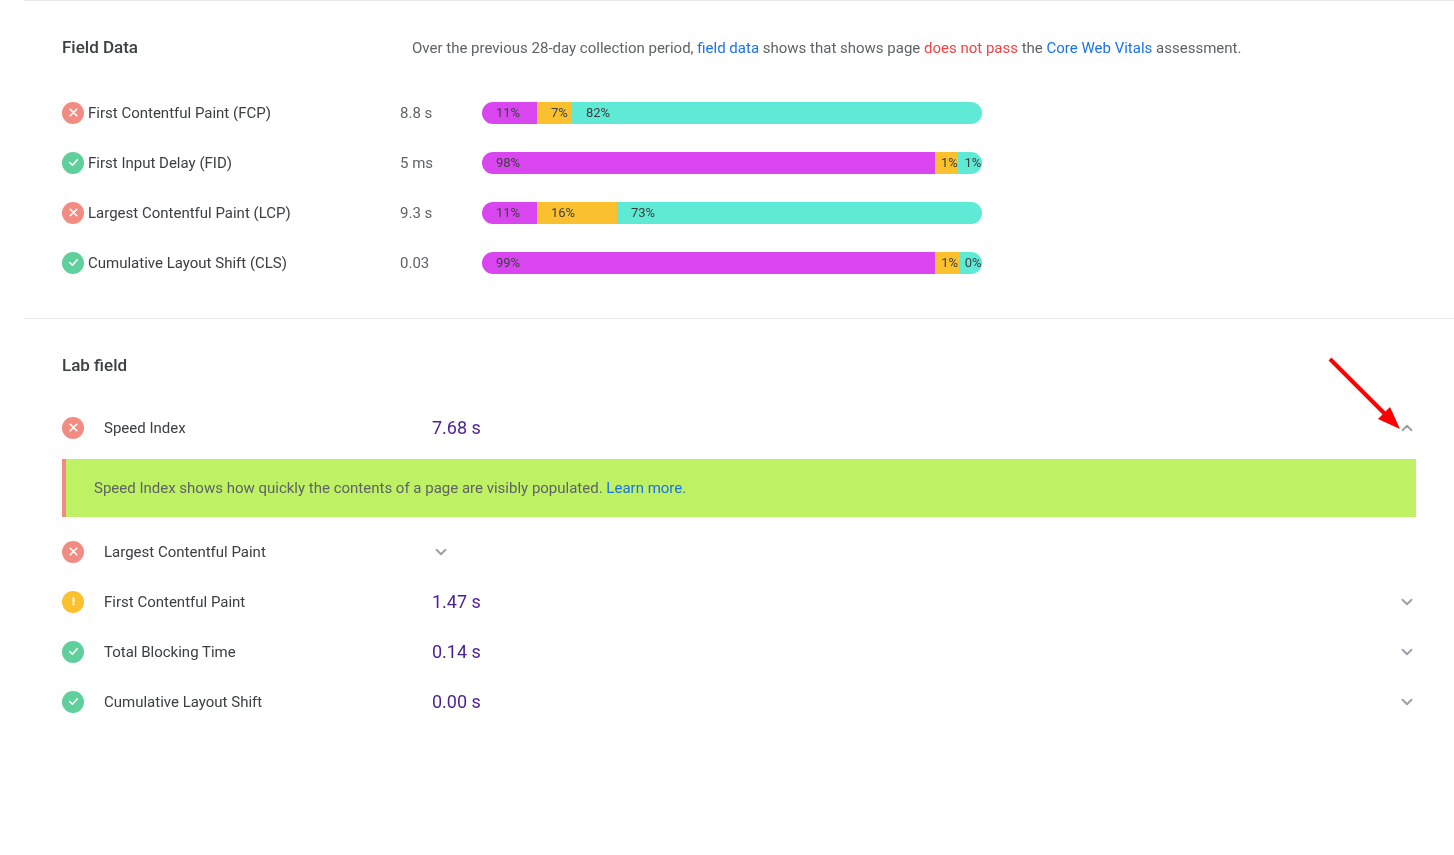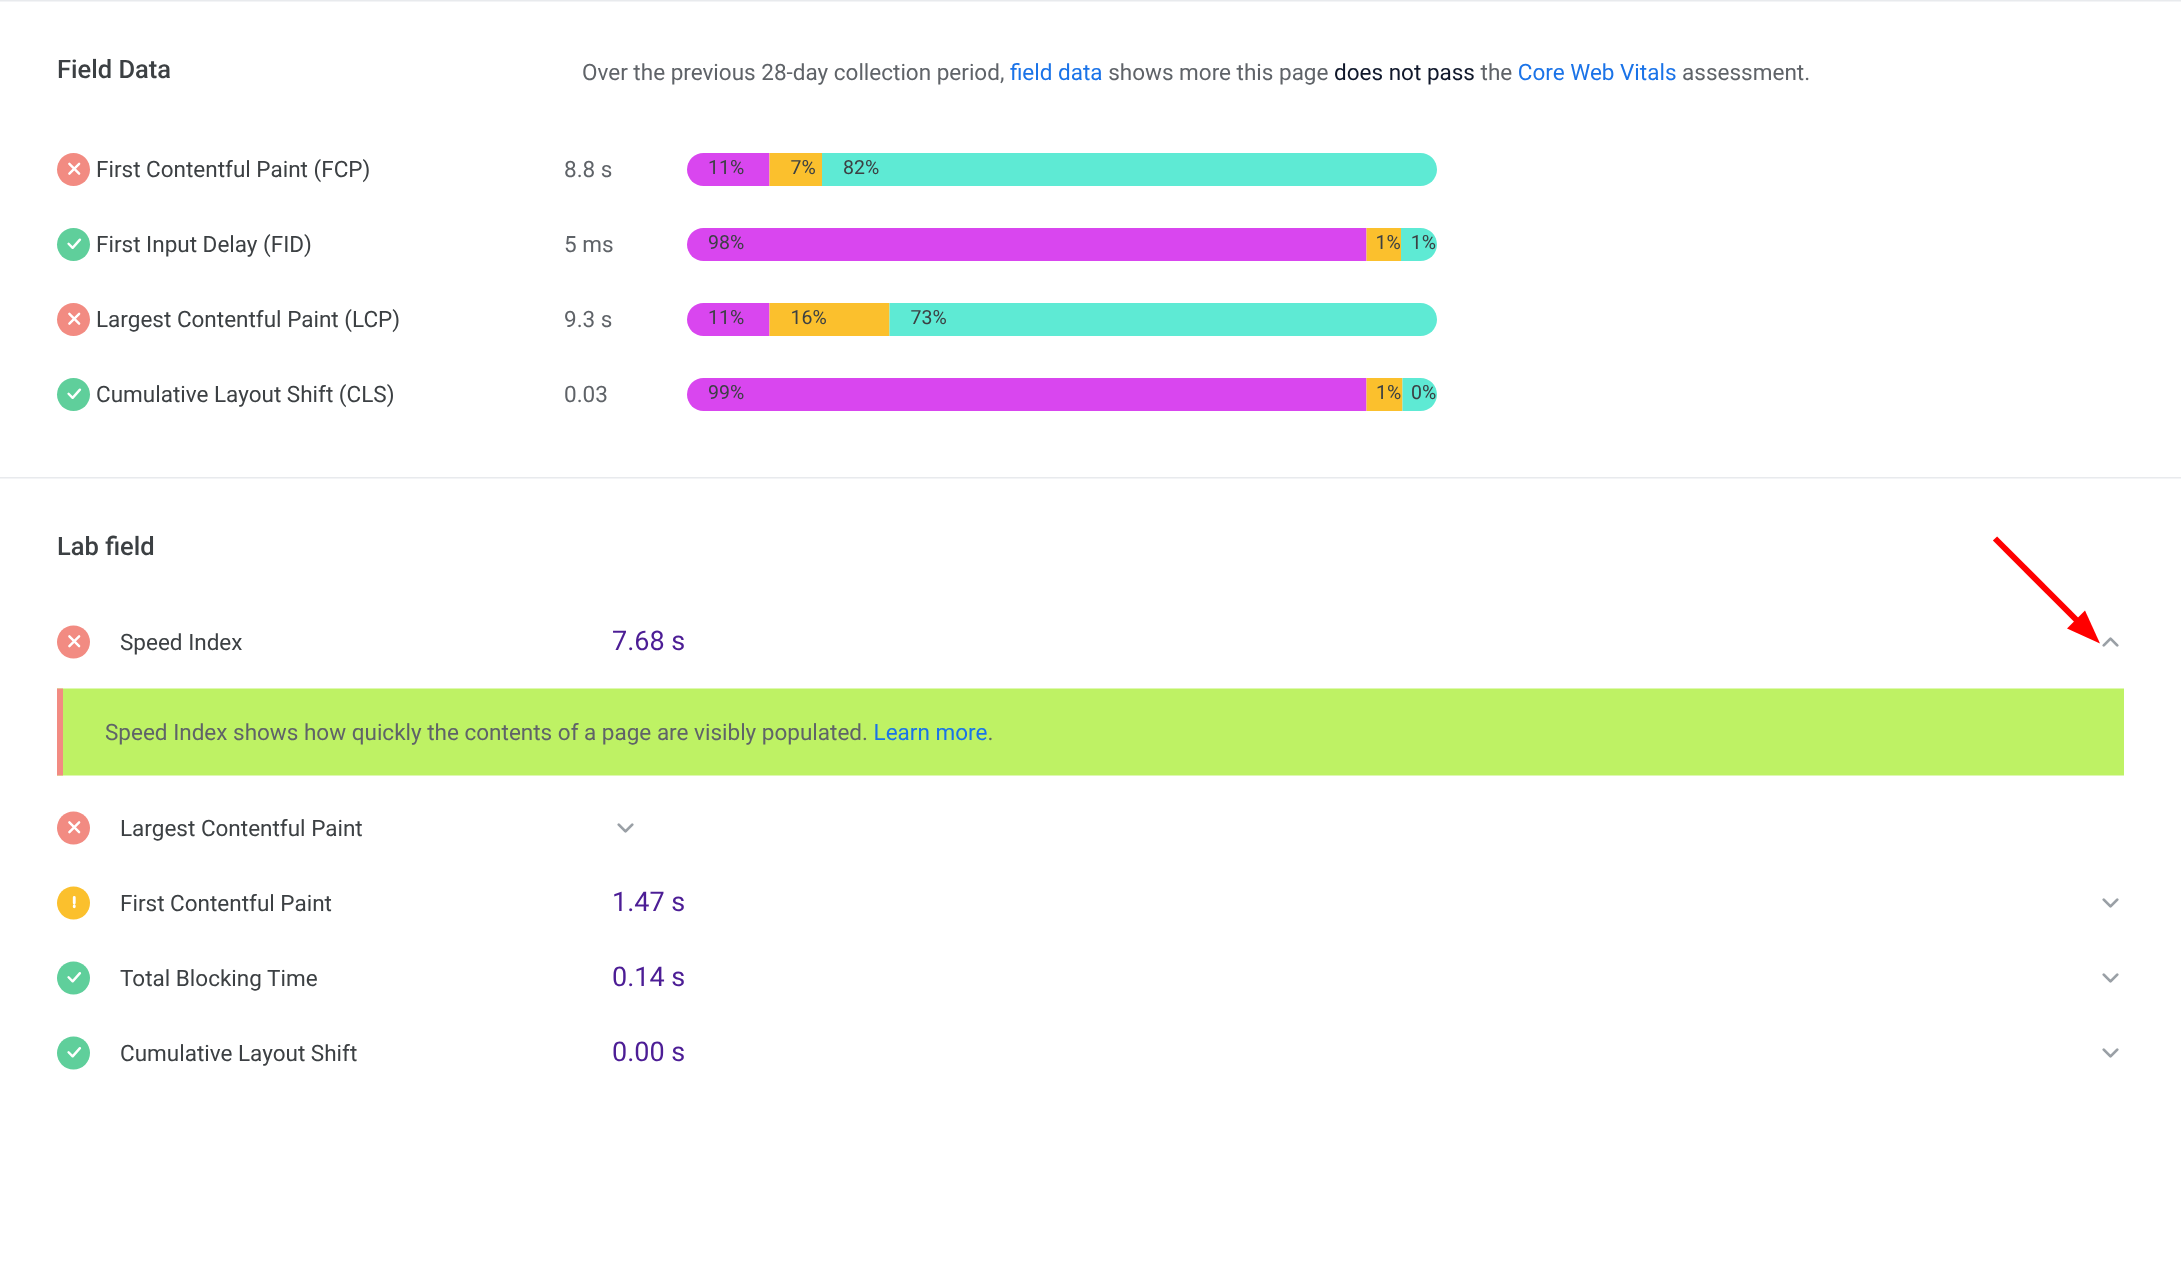--- a/index.html
+++ b/index.html
@@ -8,20 +8,21 @@
       padding: 0;
     }
     body {
       font-family: -apple-system, BlinkMacSystemFont, "Segoe UI", Roboto, sans-serif;
       background: #ffffff;
       color: #3c4043;
       font-size: 15px;
     }
     .container {
       padding: 0;
+      margin-left: 24px;
     }
     .section {
       padding: 36px 38px 30px 38px;
       border-top: 1px solid #e8eaed;
     }
     .section-header {
       display: flex;
       align-items: flex-start;
       margin-bottom: 28px;
       gap: 30px;
@@ -35,21 +36,21 @@
     .section-desc {
       font-size: 15px;
       color: #5f6368;
       line-height: 1.5;
     }
     .section-desc a {
       color: #1a73e8;
       text-decoration: none;
     }
     .section-desc .fail {
-      color: #0f172a;
+      color: #ef4444;
     }
     .metric-row {
       display: flex;
       align-items: center;
       padding: 14px 0;
       gap: 4px;
     }
     .status-icon {
       width: 22px;
       height: 22px;
@@ -157,21 +158,21 @@
   </style>
 </head>
 <body>
 
 <div class="container">
 
   <div class="section" style="position:relative;">
     <div class="section-header">
       <div class="section-title">Field Data</div>
       <div class="section-desc">
-        <span>Over the previous 28-day collection period, </span><a href="#">field data</a><span> shows more this page </span><span class="fail">does not pass</span><span> the </span><a href="#">Core Web Vitals</a><span> assessment.</span>
+        <span>Over the previous 28-day collection period, </span><a href="#">field data</a><span> shows that shows page </span><span class="fail">does not pass</span><span> the </span><a href="#">Core Web Vitals</a><span> assessment.</span>
       </div>
     </div>
     <div id="field-metrics">
         <div class="metric-row">
           <div class="status-icon status-fail">
             <svg viewBox="0 0 24 24">
               <path d="M6 6 L18 18 M6 18 L18 6" stroke="#fff" stroke-width="3" fill="none" stroke-linecap="round"></path>
             </svg>
           </div>
           <div class="metric-name">First Contentful Paint (FCP)</div>

